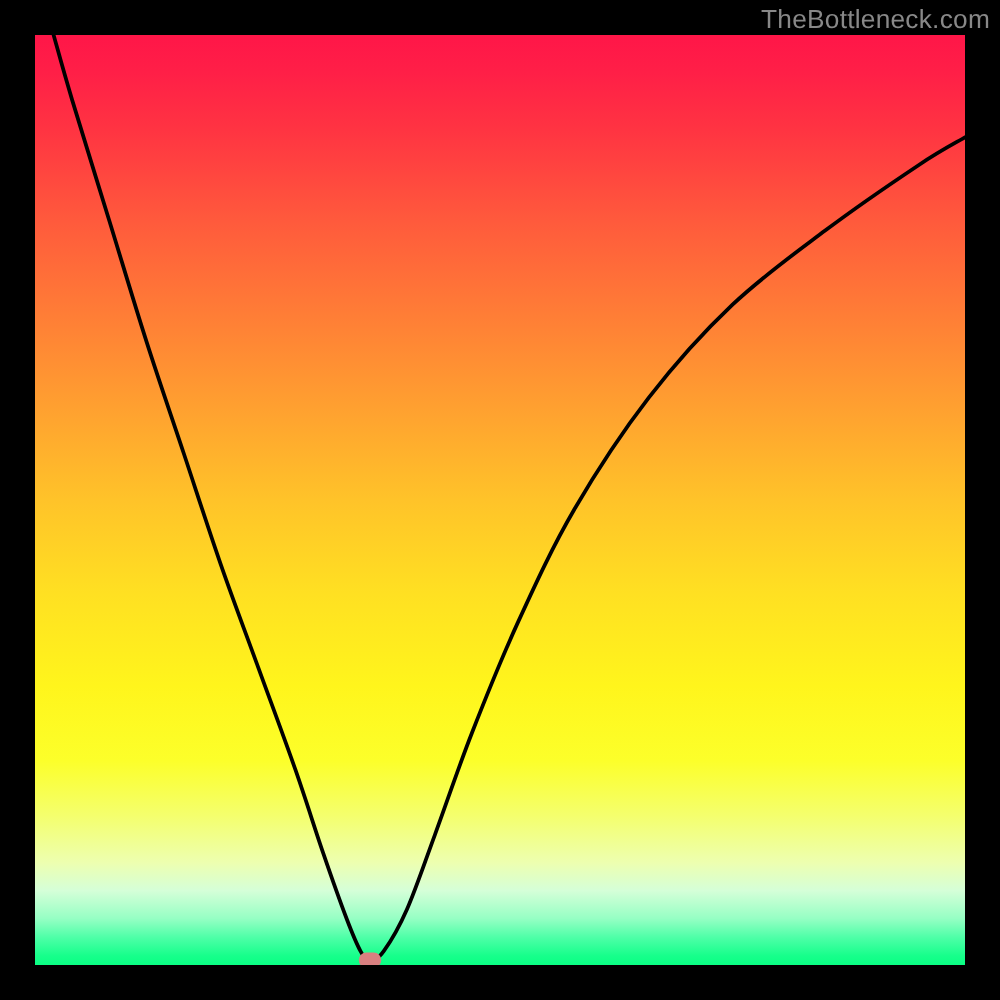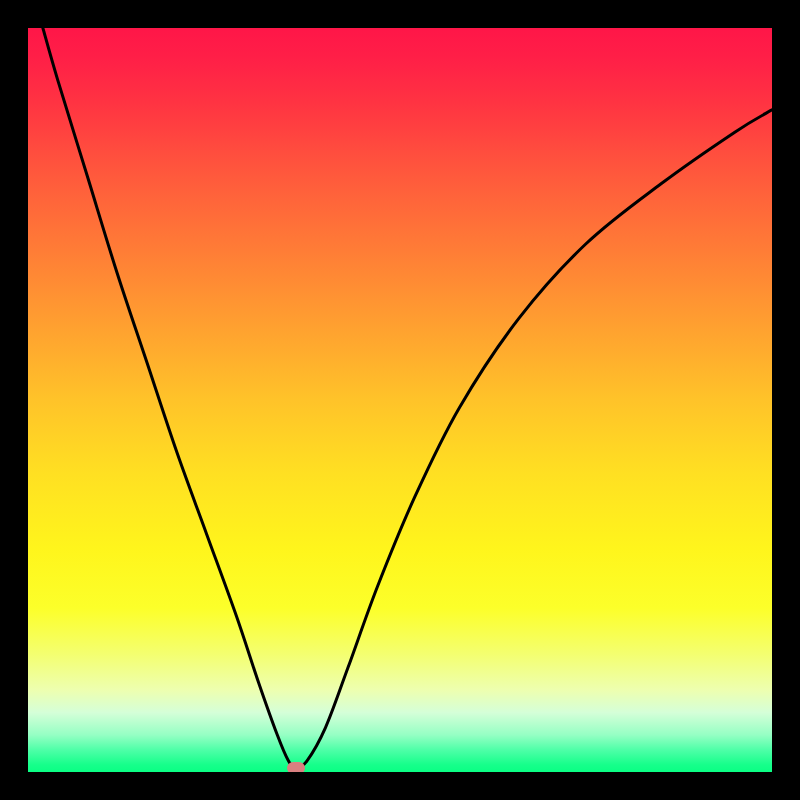--- a/index.html
+++ b/index.html
@@ -81,13 +81,14 @@
 <body>
 
 <div class="chart-container">
   <div class="plot-area">
     <div class="gradient-bg"></div>
     <svg class="curve-svg" viewBox="0 0 744 744" preserveAspectRatio="none">
       <path id="curve-path" fill="none" stroke-width="3" stroke-linecap="round" stroke-linejoin="round" d="M 14.88,0 C 17.36,8.679999999999987 22.32,27.279999999999934 29.76,52.07999999999993 C 37.2,76.87999999999992 49.6,116.55999999999995 59.52,148.79999999999995 C 69.44,181.03999999999996 79.36,214.51999999999998 89.28,245.51999999999998 C 99.2,276.52 109.12,305.03999999999996 119.04,334.79999999999995 C 128.96,364.55999999999995 138.88000000000002,395.56 148.8,424.08 C 158.72,452.59999999999997 168.64,478.64 178.56,505.91999999999996 C 188.48000000000002,533.1999999999999 199.64000000000001,562.96 208.32000000000002,587.76 C 217.00000000000003,612.56 223.82,634.88 230.64,654.72 C 237.45999999999998,674.5600000000001 244.28,693.78 249.24,706.8 C 254.20000000000002,719.8199999999999 257.29999999999995,727.26 260.4,732.84 C 263.5,738.4200000000001 264.73999999999995,740.28 267.84,740.28 C 270.94,740.28 274.03999999999996,739.6600000000001 279,732.84 C 283.96000000000004,726.02 290.78000000000003,714.86 297.6,699.36 C 304.42,683.86 311.24,663.4000000000001 319.92,639.84 C 328.6,616.28 338.52,586.52 349.68,558 C 360.84000000000003,529.48 373.24,498.48 386.88,468.72 C 400.52,438.96000000000004 414.15999999999997,409.2 431.52,379.44 C 448.88,349.68 469.96000000000004,317.44000000000005 491.04,290.16 C 512.12,262.88 534.44,238.07999999999998 558,215.76 C 581.56,193.44 607.6,174.84 632.4,156.24 C 657.1999999999999,137.64000000000001 688.1999999999999,116.55999999999996 706.8,104.15999999999997 C 725.4,91.75999999999998 737.8,85.56000000000002 744,81.84000000000003" stroke="#000000"></path>
     </svg>
     <div id="marker" class="marker" style="left: 267.84px; top: 740.28px; background: rgb(217, 128, 128);"></div>
   </div>
+  <div class="watermark">TheBottleneck.com</div>
 </div>
 
 </body></html>

